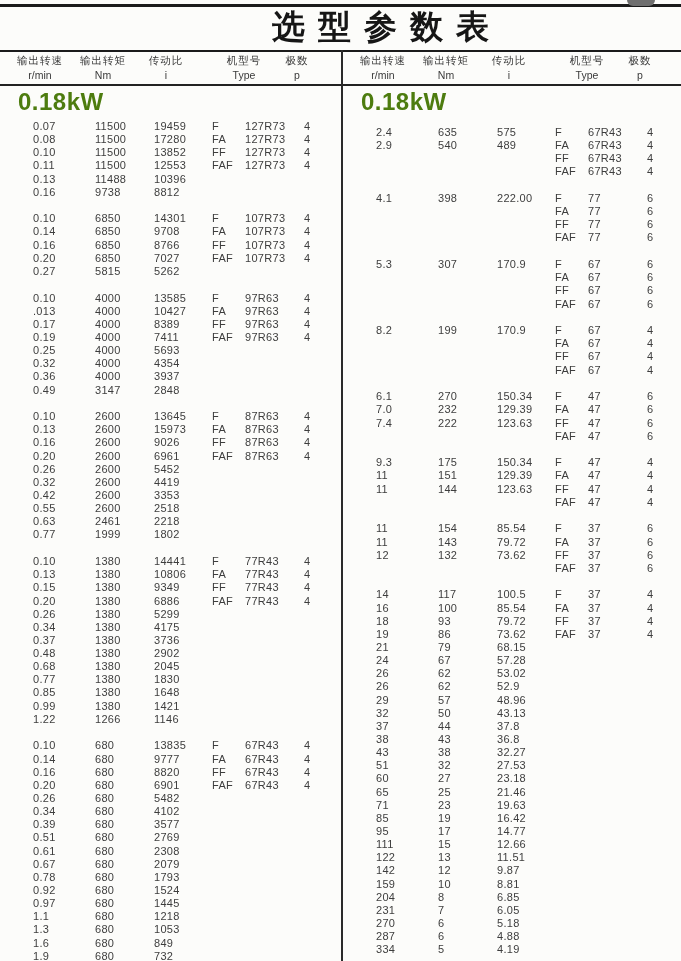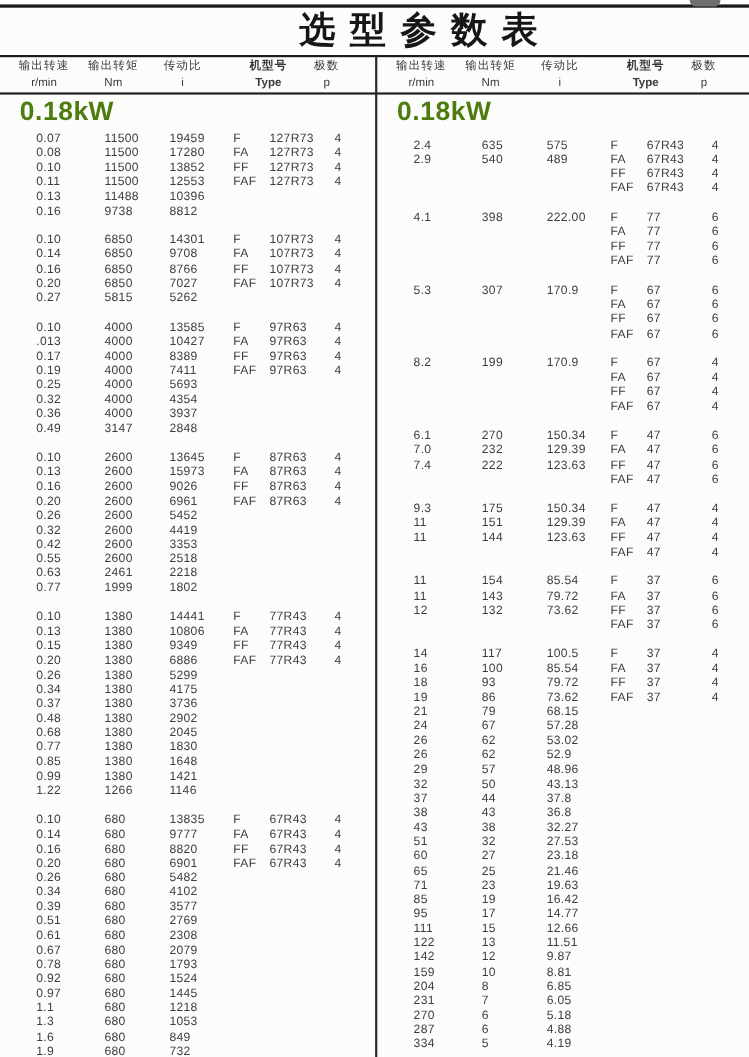--- a/index.html
+++ b/index.html
@@ -30,21 +30,21 @@
   }
   .half{position:absolute;top:52px;width:338px;height:714px;}
   .half-left{left:0;}
   .half-right{left:343px;}
   .hcell{
     position:absolute;top:1px;transform:translateX(-50%);
     text-align:center;color:#3a3a3a;
   }
   .hcell .cn{font-size:10.5px;line-height:15px;letter-spacing:1px;white-space:nowrap;}
   .hcell .en{font-size:10.5px;line-height:14px;}
-  .hc0{left:40px;}.hc1{left:103px;}.hc2{left:166px;}.hc3{left:244px;font-weight:bold;}.hc4{left:297px;}
+  .hc0{left:40px;}.hc1{left:103px;}.hc2{left:166px;}.hc3{left:244px;}.hc4{left:297px;}
   .power{
     position:absolute;top:36px;left:18px;
     font-size:24px;font-weight:bold;color:#4d7c0f;
     letter-spacing:0.5px;
   }
   .rows{position:absolute;left:0;right:0;}
   .half-left .rows{top:68px;}
   .half-right .rows{top:74px;}
   .block{margin-bottom:13.5px;text-align:right;}
   .row{position:relative;height:13.15px;}

